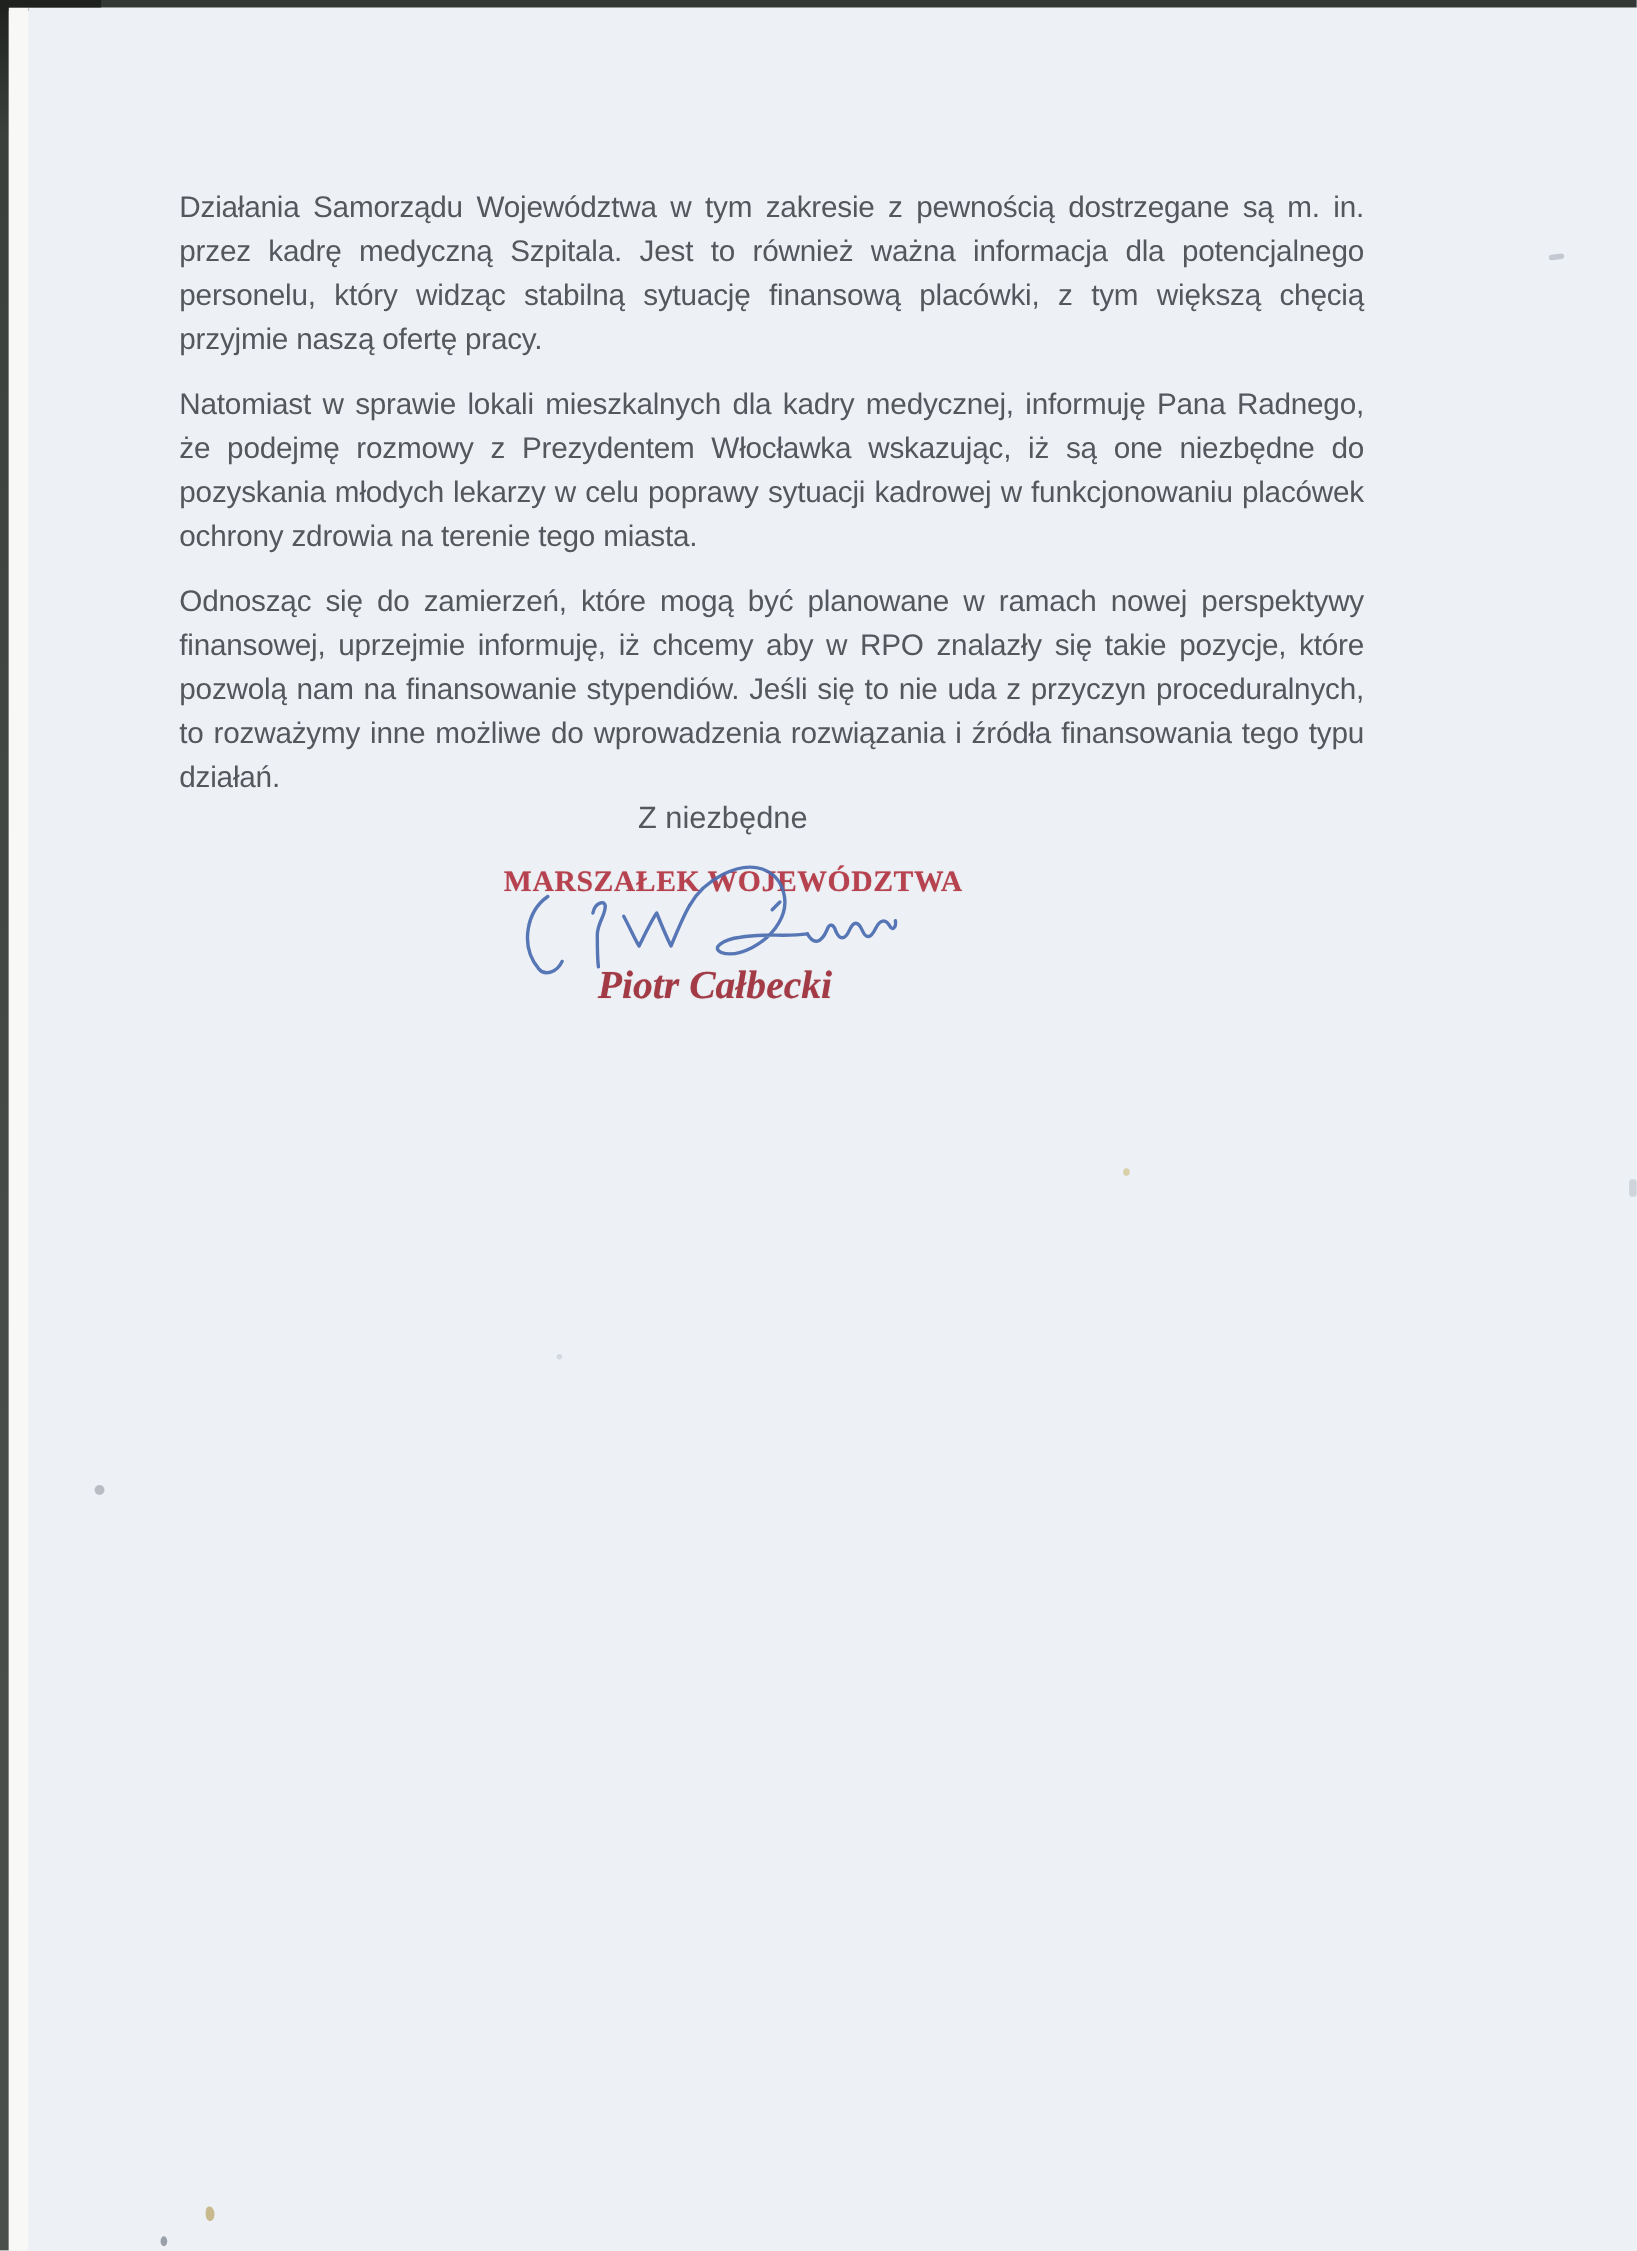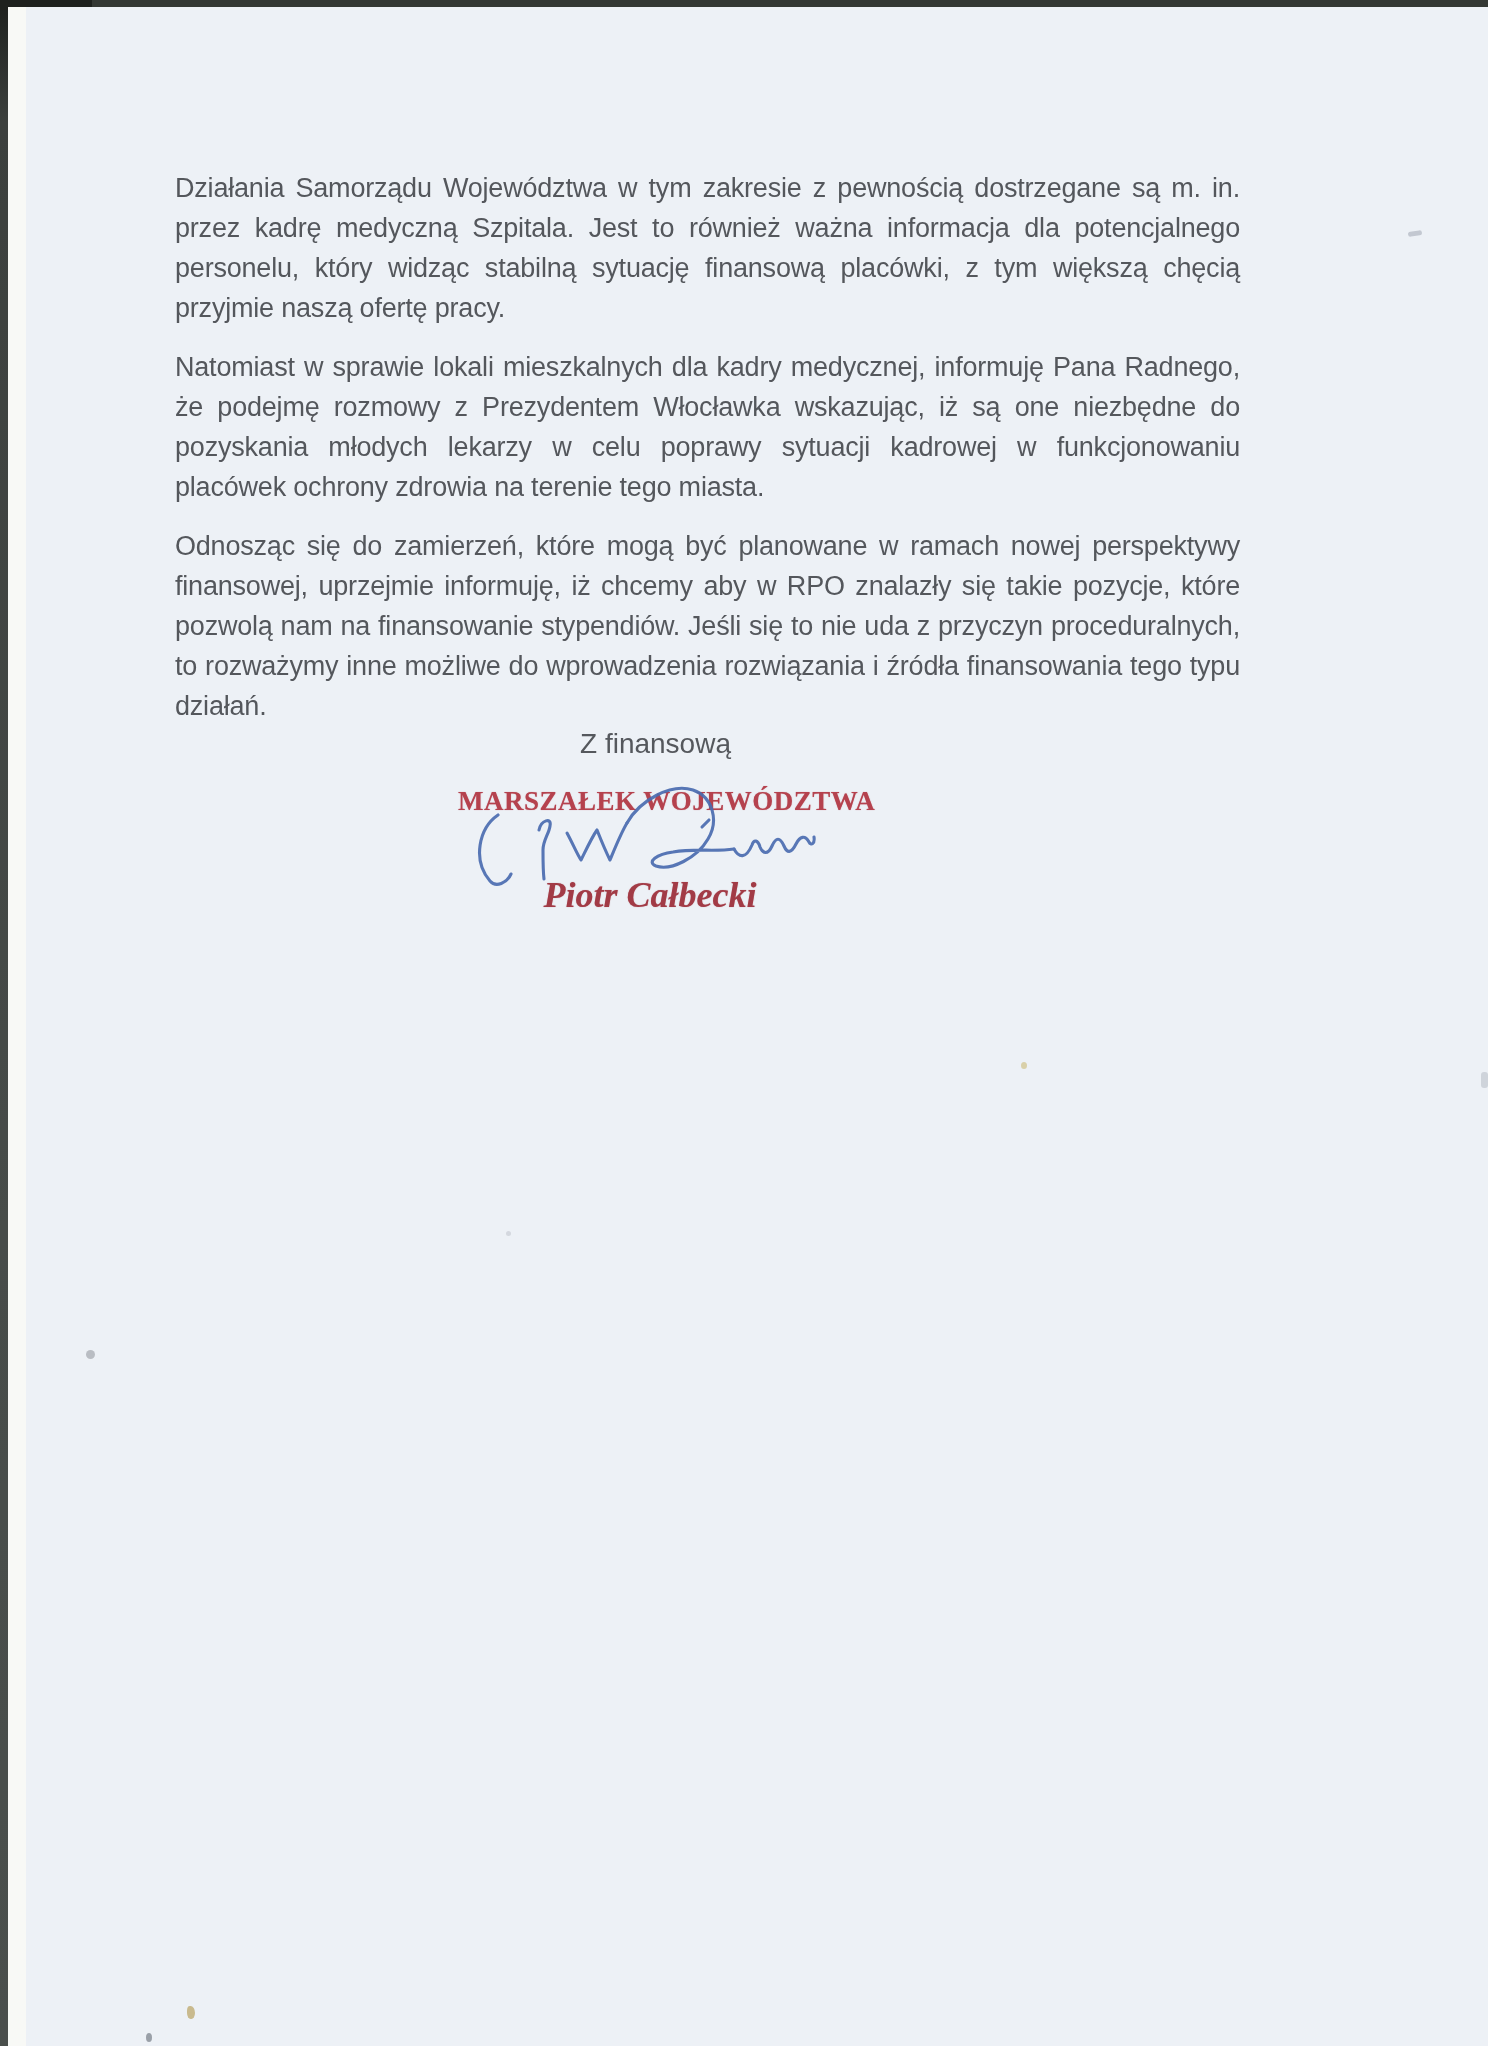--- a/index.html
+++ b/index.html
@@ -14,21 +14,21 @@
   .scan-left-band{position:absolute;left:0;top:0;width:8px;height:2046px;
     background:linear-gradient(#1e211e 0%, #3c403d 6%, #474c49 60%, #4a4f4c 100%);}
   .scan-paper-edge{position:absolute;left:8px;top:7px;width:18px;height:2039px;background:#f8f9f6;}
   .page{position:absolute;left:26px;top:7px;right:0;bottom:0;background:#edf1f6;}
 
   
   .doc-text{
     position:absolute;left:162px;top:168px;width:1078px;
     color:#54575c;font-size:27px;line-height:40px;letter-spacing:-0.2px;
   }
-  .doc-text p{margin:0 0 19px 13px;text-align:justify;}
+  .doc-text p{margin:0 0 19px 1px;text-align:justify;}
 
   .closing{
     position:absolute;left:580px;top:727px;width:300px;
     color:#55585d;font-size:28px;line-height:34px;
   }
 
   .stamp-title{
     position:absolute;left:458px;top:786px;width:380px;text-align:center;
     font-family:"Liberation Serif", serif;font-weight:bold;
     font-size:27px;letter-spacing:0.5px;color:#b5424e;
@@ -62,21 +62,21 @@
 <div class="scan-paper-edge"></div>
 
 <div class="page"></div>
 
 <div class="doc-text">
   <p>Działania Samorządu Województwa w tym zakresie z pewnością dostrzegane są m. in. przez kadrę medyczną Szpitala. Jest to również ważna informacja dla potencjalnego personelu, który widząc stabilną sytuację finansową placówki, z tym większą chęcią przyjmie naszą ofertę pracy.</p>
   <p>Natomiast w sprawie lokali mieszkalnych dla kadry medycznej, informuję Pana Radnego, że podejmę rozmowy z Prezydentem Włocławka wskazując, iż są one niezbędne do pozyskania młodych lekarzy w celu poprawy sytuacji kadrowej w funkcjonowaniu placówek ochrony zdrowia na terenie tego miasta.</p>
   <p>Odnosząc się do zamierzeń, które mogą być planowane w ramach nowej perspektywy finansowej, uprzejmie informuję, iż chcemy aby w RPO znalazły się takie pozycje, które pozwolą nam na finansowanie stypendiów. Jeśli się to nie uda z przyczyn proceduralnych, to rozważymy inne możliwe do wprowadzenia rozwiązania i źródła finansowania tego typu działań.</p>
 </div>
 
-<div class="closing">Z finansową</div>
+<div class="closing">Z niezbędne</div>
 
 <div class="stamp-title">MARSZAŁEK WOJEWÓDZTWA</div>
 
 <svg class="signature-svg" viewBox="0 0 420 130" fill="none" xmlns="http://www.w3.org/2000/svg">
   <g stroke="#4b6cb0" stroke-width="3.1" stroke-linecap="round" stroke-linejoin="round" opacity="0.92">
 
     <path d="M 48 33 C 29 46, 22 78, 40 99 C 46 106, 57 101, 61 92"></path>
 
     <path d="M 89 48 C 91 38, 102 35, 100 44 C 99 52, 93 58, 93 68 C 93 78, 93 89, 94 97"></path>
 

